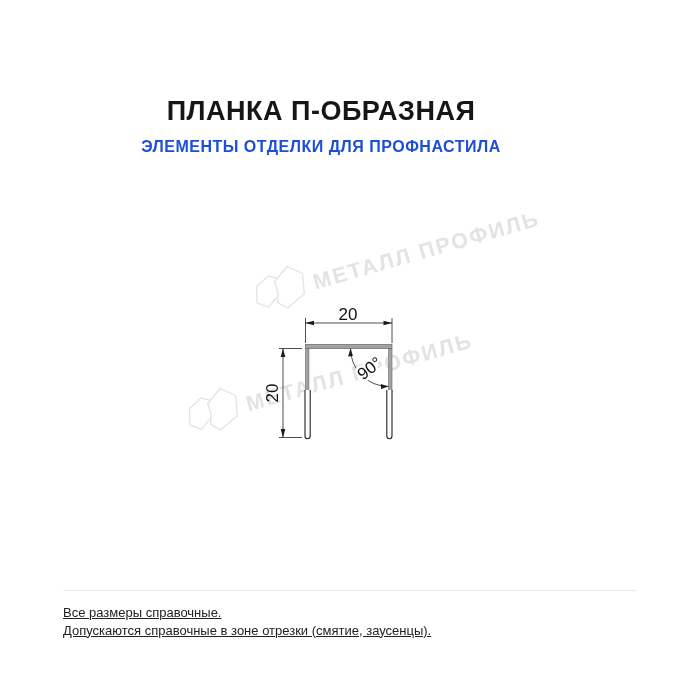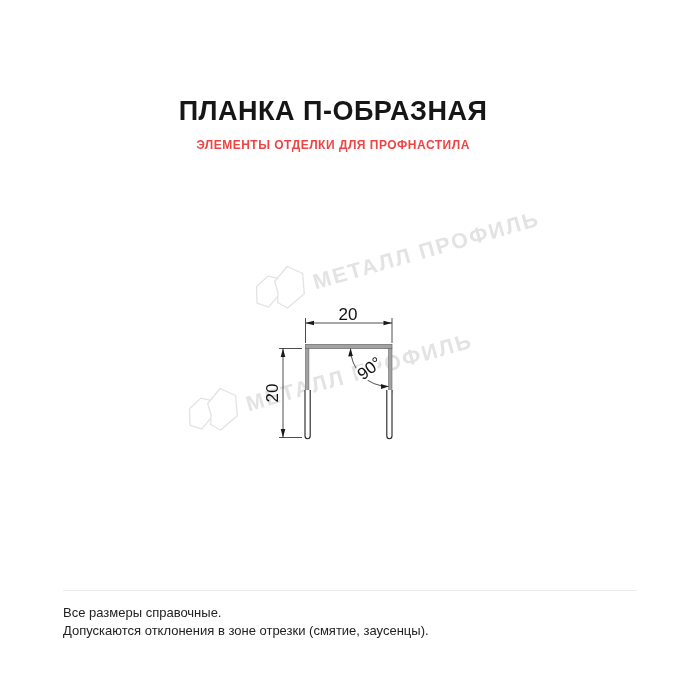--- a/index.html
+++ b/index.html
@@ -1,34 +1,35 @@
 <!DOCTYPE html>
 <html><head>
 <meta charset="utf-8">
 <style>
   html,body{margin:0;padding:0;}
   body{
     width:700px;height:700px;background:#ffffff;position:relative;
     font-family:"Liberation Sans",sans-serif;overflow:hidden;
   }
   .header{
-    position:absolute;top:97px;left:12px;width:642px;text-align:center;
+    position:absolute;top:97px;left:0;width:642px;text-align:center;
   }
   .title{
     margin:0;font-size:27px;line-height:29px;font-weight:700;
     color:#161616;letter-spacing:.5px;
   }
   .subtitle{
-    margin:12px 0 4px 0;font-size:12px;font-weight:700;letter-spacing:.5px;
-    color:#ef4444;
+    margin:12px 0 4px 0;font-size:16px;font-weight:700;letter-spacing:.5px;
+    color:#1d4ed8;
   }
   .diagram-svg{position:absolute;left:0;top:0;}
   .footer{
     position:absolute;left:63px;top:604px;font-size:13px;line-height:17.5px;
     color:#222222;
+    text-decoration:underline;
   }
   .footer-divider{
     position:absolute;left:63px;width:574px;top:590px;height:1px;background:#ebebeb;
   }
   .dim-label{font-family:"Liberation Sans",sans-serif;font-size:17px;fill:#111111;}
   .angle-label{
     font-family:"Liberation Sans",sans-serif;font-size:17px;fill:#111111;
     paint-order:stroke;stroke:#ffffff;stroke-width:5px;stroke-linejoin:round;
   }
   .wm-text{
@@ -98,14 +99,14 @@
     <path class="thin" d="M 350.5,348.5 A 38,38 0 0 0 388.5,386.5"></path>
     <polygon class="arrow" points="350.5,348.5 348.1,356.5 352.9,356"></polygon>
     <polygon class="arrow" points="388.5,386.5 380.9,384 381.1,388.9"></polygon>
     <text class="angle-label" x="370" y="374" text-anchor="middle" transform="rotate(-37 370 369)">90°</text>
   </g>
 </svg>
 
 <div class="footer-divider"></div>
 <div class="footer">
   <div>Все размеры справочные.</div>
-  <div>Допускаются отклонения в зоне отрезки (смятие, заусенцы).</div>
+  <div>Допускаются справочные в зоне отрезки (смятие, заусенцы).</div>
 </div>
 
 </body></html>

